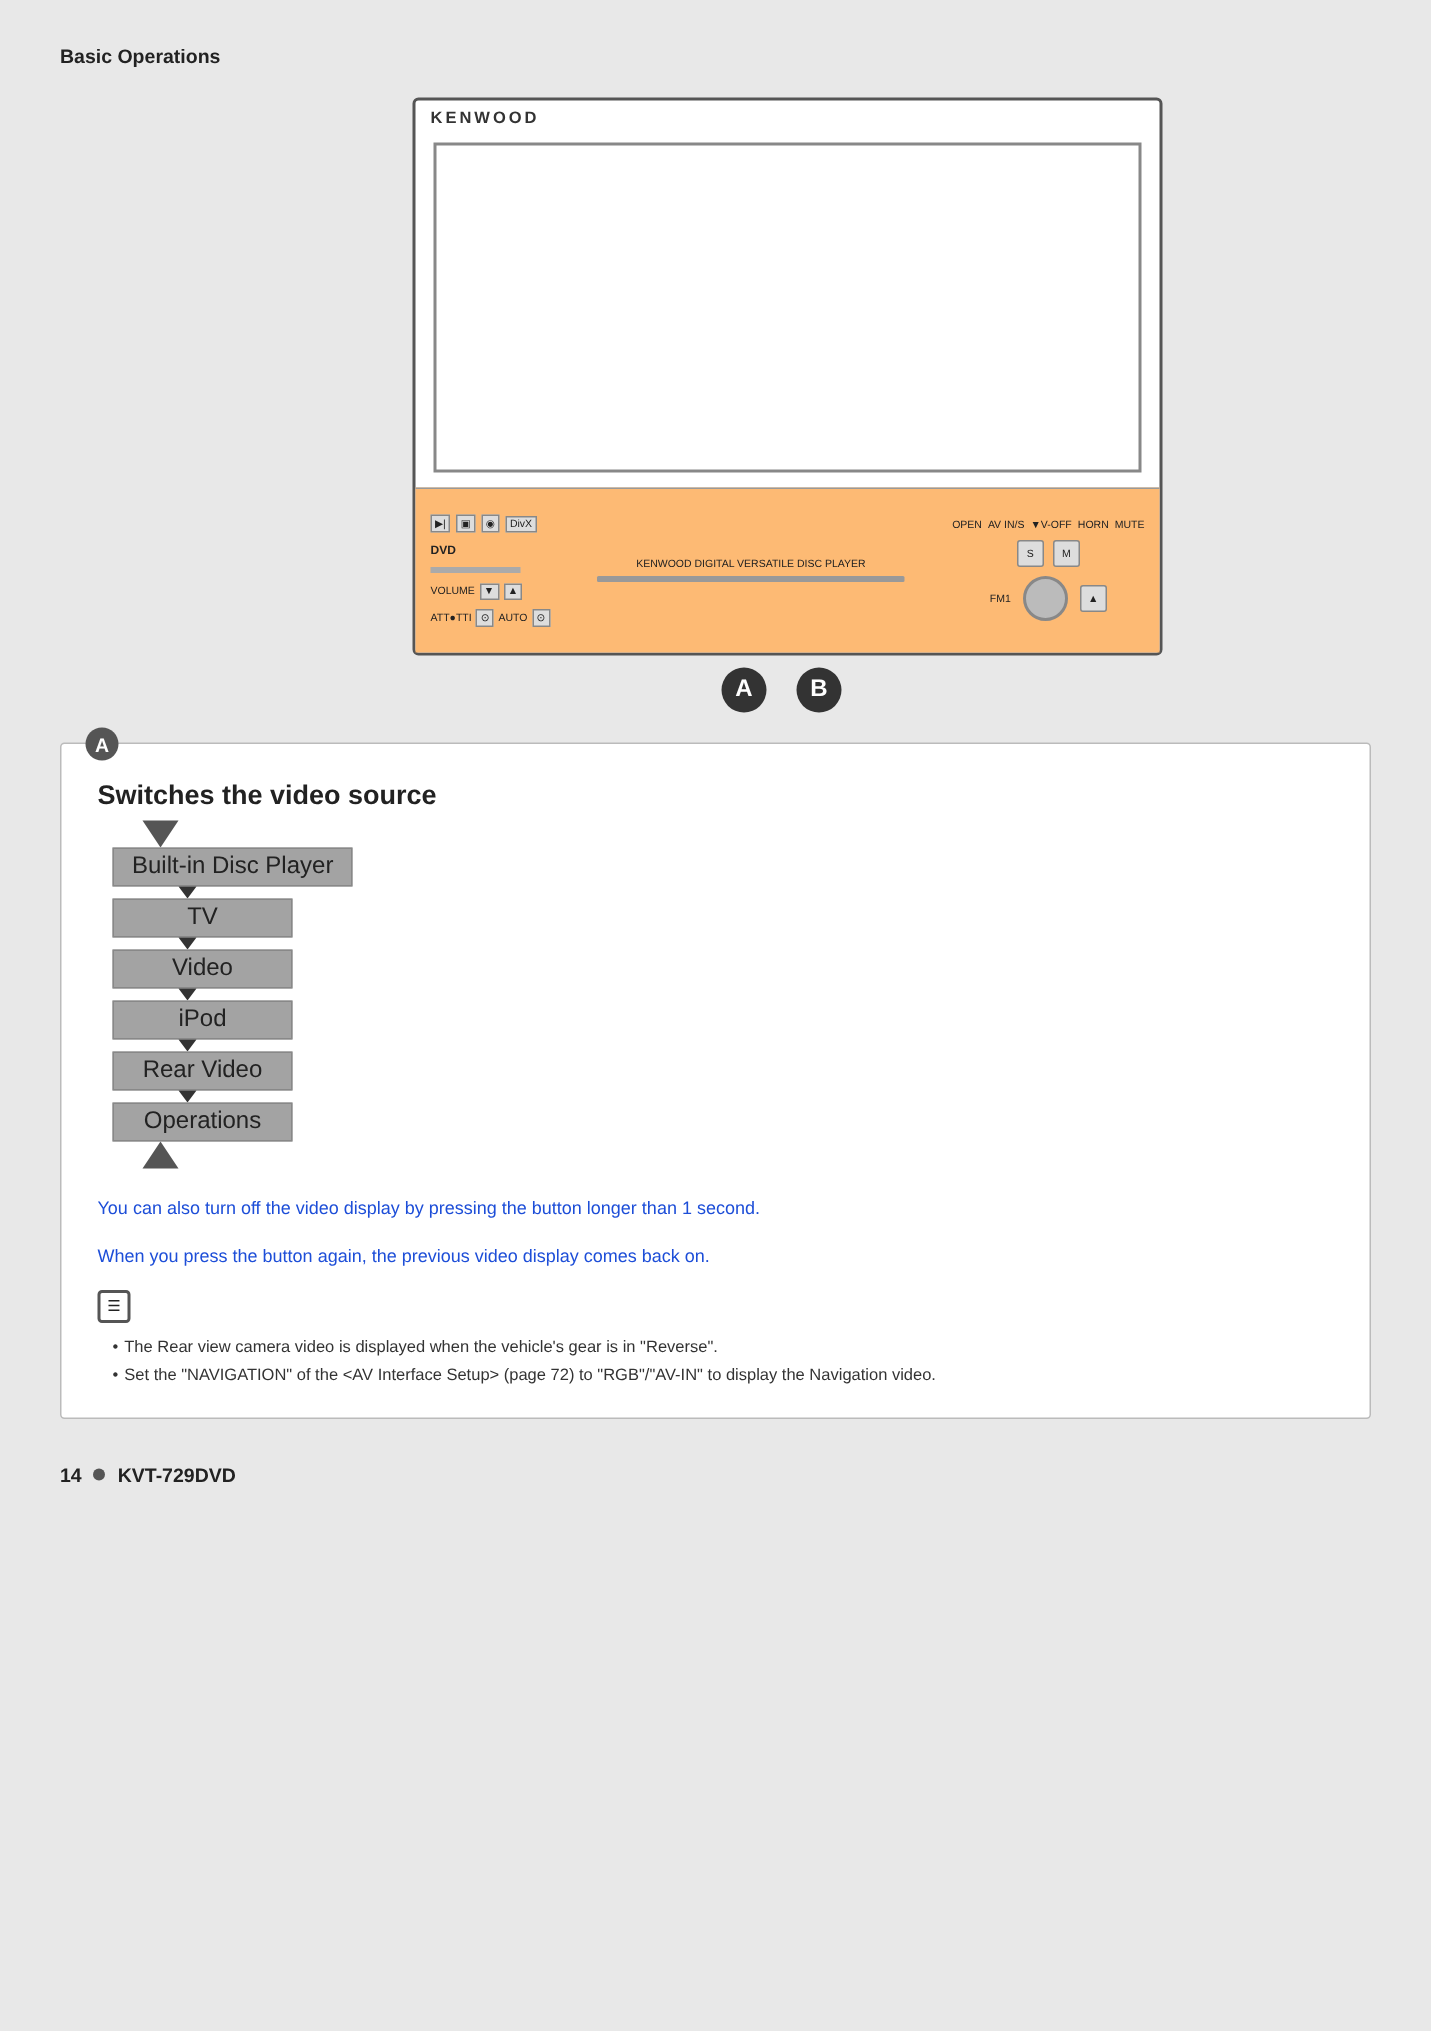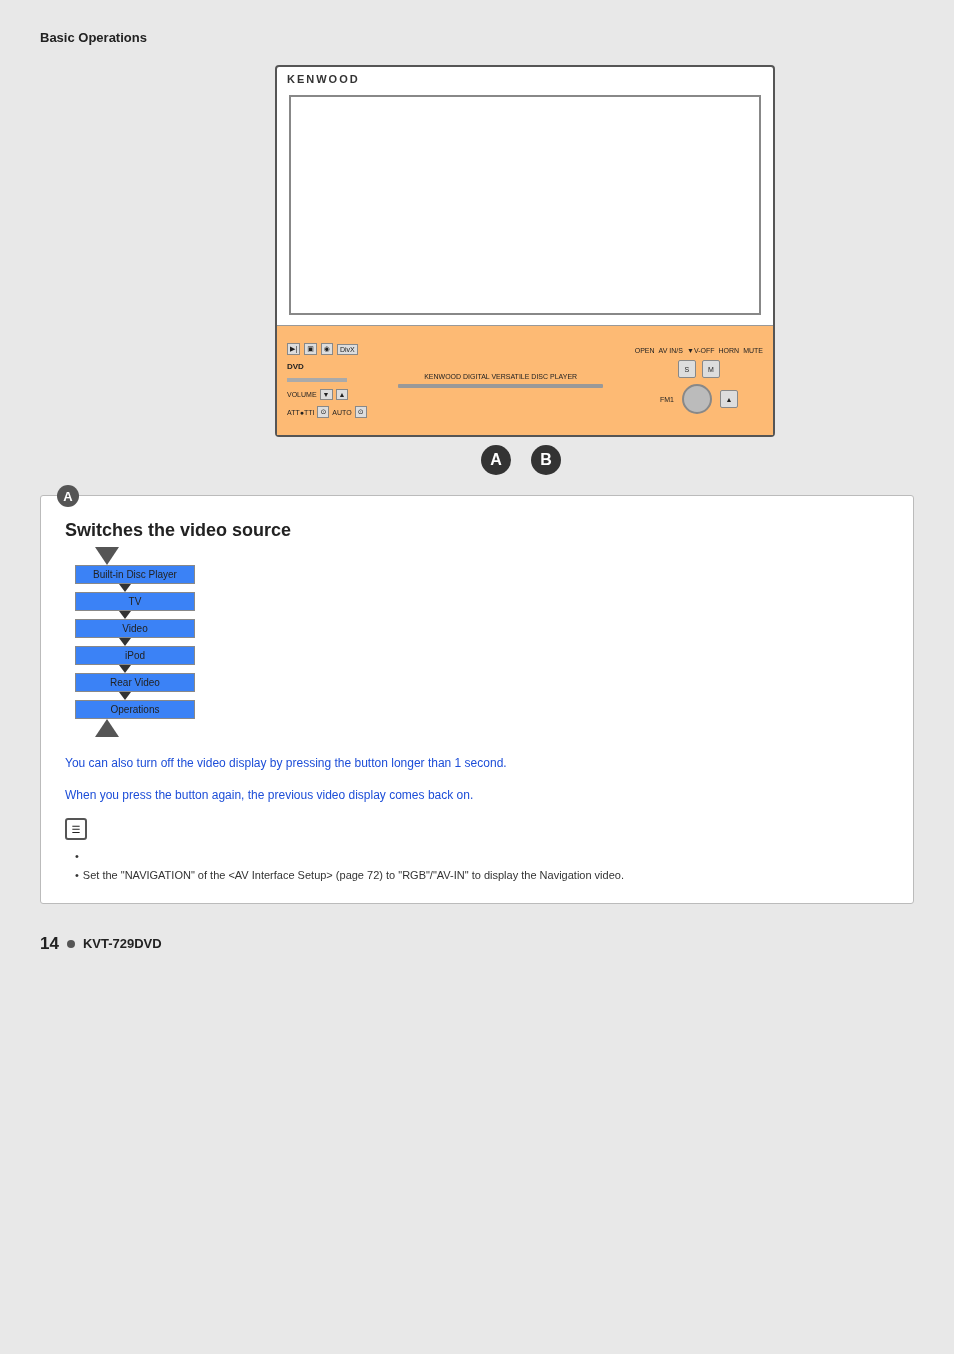--- a/index.html
+++ b/index.html
@@ -183,22 +183,22 @@
       border-bottom: 18px solid #555;
       margin-left: 20px;
       margin-top: 0;
     }
 
     .flow-item {
       border: 1px solid #888;
       padding: 3px 12px;
       min-width: 120px;
       text-align: center;
-      font-size: 10px;
-      background: #3b82f6;
+      font-size: 16px;
+      background: #a3a3a3;
     }
 
     .flow-down-arrow {
       width: 0;
       height: 0;
       border-left: 6px solid transparent;
       border-right: 6px solid transparent;
       border-top: 8px solid #333;
       margin-left: 44px;
     }
@@ -242,21 +242,21 @@
     
     .footer {
       display: flex;
       align-items: center;
       gap: 8px;
       margin-top: 20px;
       padding-top: 10px;
     }
 
     .page-num {
-      font-size: 17px;
+      font-size: 13px;
       font-weight: bold;
     }
 
     .dot {
       width: 8px;
       height: 8px;
       border-radius: 50%;
       background: #555;
       display: inline-block;
     }
@@ -392,20 +392,21 @@
       <span>When you press the button again, the previous video display comes back on.</span>
     </div>
 
     
     <div class="note-icon">☰</div>
 
     
     <div class="bullets">
       <div class="bullet-item">
         <span class="bullet-dot">•</span>
+        <span>The Rear view camera video is displayed when the vehicle's gear is in "Reverse".</span>
       </div>
       <div class="bullet-item">
         <span class="bullet-dot">•</span>
         <span>Set the "NAVIGATION" of the &lt;AV Interface Setup&gt; (page 72) to "RGB"/"AV-IN" to display the Navigation video.</span>
       </div>
     </div>
   </div>
 
   <div class="footer">
     <span class="page-num">14</span>

